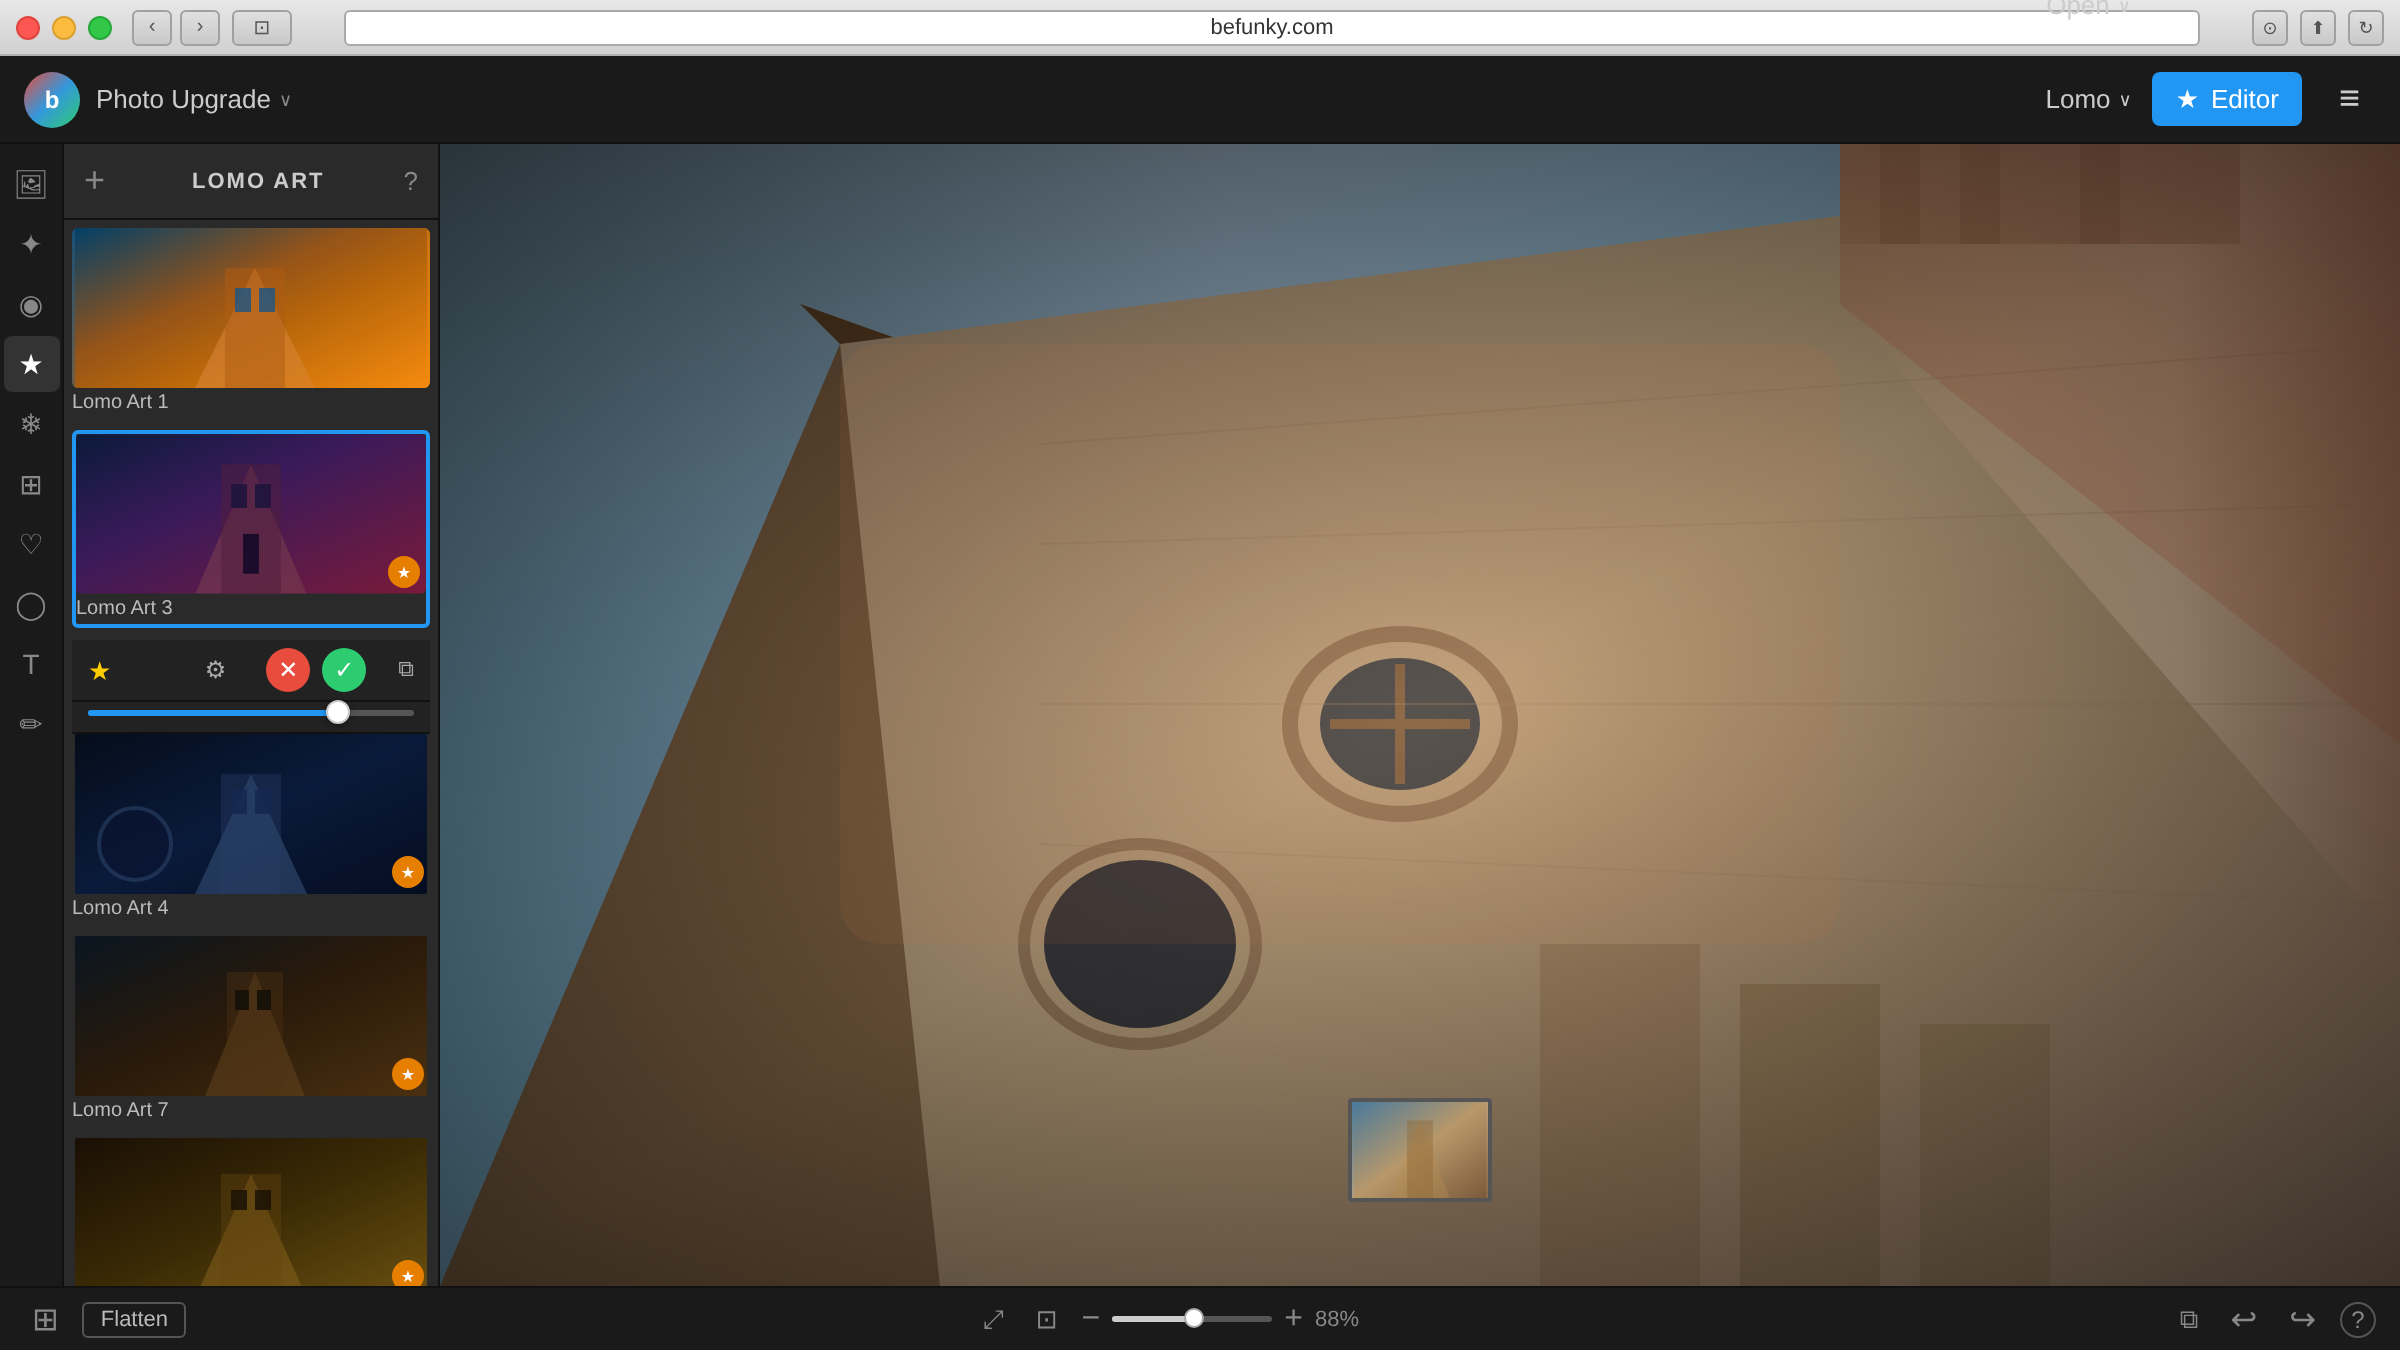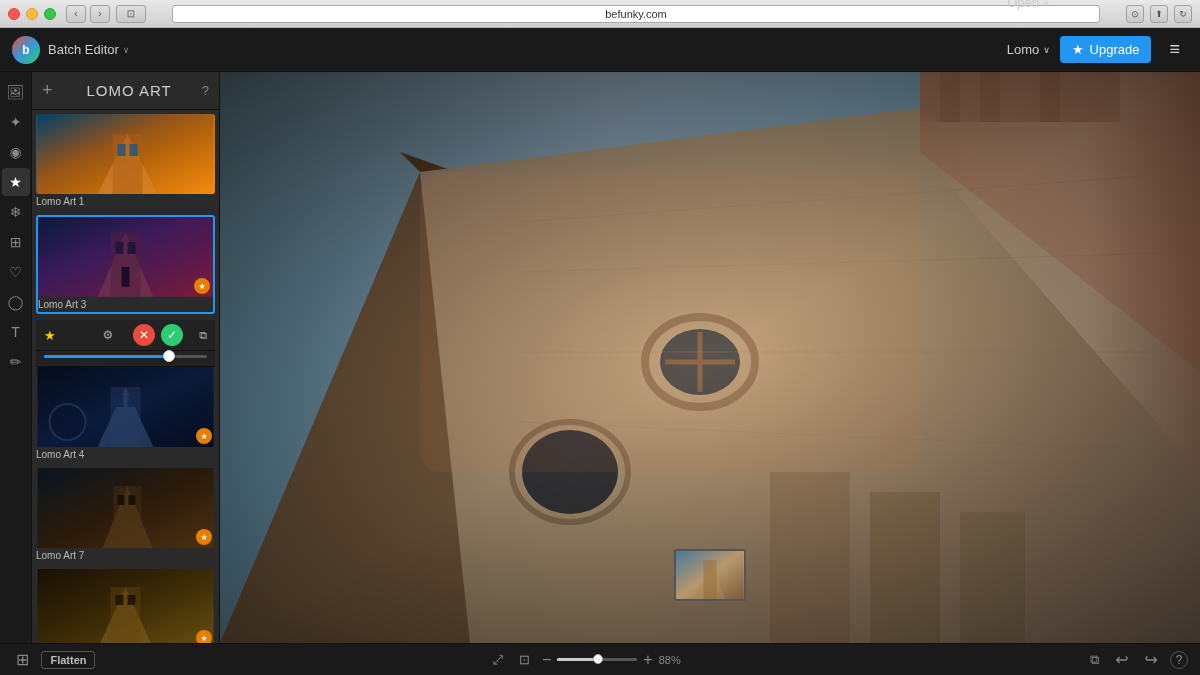--- a/index.html
+++ b/index.html
@@ -70,21 +70,21 @@
       flex-direction: column;
       overflow: hidden;
     }
     .filter-panel-header {
       display: flex;
       align-items: center;
       justify-content: space-between;
       padding: 8px 10px;
       border-bottom: 1px solid #111;
     }
-    .filter-panel-title { color: #ccc; font-size: 15px; font-weight: 400; letter-spacing: 1px; text-transform: uppercase; }
+    .filter-panel-title { color: #ccc; font-size: 11px; font-weight: 700; letter-spacing: 1px; text-transform: uppercase; }
     .filter-panel-info { color: #888; font-size: 13px; cursor: pointer; }
     .filter-list { overflow-y: auto; flex: 1; padding: 4px; }
     .filter-item { margin-bottom: 6px; cursor: pointer; }
     .filter-thumb { width: 176px; height: 80px; border-radius: 3px; overflow: hidden; position: relative; }
     .filter-name { color: #bbb; font-size: 10px; padding: 2px 0; }
     .filter-premium { position: absolute; bottom: 3px; right: 3px; width: 16px; height: 16px; background: #e67e00; border-radius: 50%; display: flex; align-items: center; justify-content: center; font-size: 8px; color: white; }
     .filter-selected { border: 2px solid #2196f3; border-radius: 3px; }
 
     
     .adjustment-row {
@@ -109,21 +109,21 @@
     .bottom-toolbar {
       height: 32px;
       background: #1a1a1a;
       display: flex;
       align-items: center;
       padding: 0 12px;
       border-top: 1px solid #111;
       gap: 8px;
     }
     .toolbar-btn { color: #888; font-size: 16px; cursor: pointer; padding: 2px 4px; }
-    .flatten-btn { color: #bbb; font-size: 11px; border: 1px solid #555; padding: 2px 8px; border-radius: 3px; cursor: pointer; font-weight: bold; }
+    .flatten-btn { color: #bbb; font-size: 11px; border: 1px solid #555; padding: 2px 8px; border-radius: 3px; cursor: pointer; }
     .toolbar-spacer { flex: 1; }
     .zoom-controls { display: flex; align-items: center; gap: 6px; }
     .zoom-btn { color: #888; font-size: 16px; cursor: pointer; }
     .zoom-slider-track { width: 80px; height: 3px; background: #555; border-radius: 2px; position: relative; }
     .zoom-slider-fill { height: 3px; background: #ccc; width: 47%; border-radius: 2px; }
     .zoom-slider-thumb { width: 10px; height: 10px; background: #fff; border-radius: 50%; position: absolute; top: -4px; left: 45%; border: 1px solid #aaa; }
     .zoom-pct { color: #888; font-size: 11px; min-width: 34px; }
     .toolbar-right { display: flex; gap: 8px; align-items: center; }
 
     
@@ -165,40 +165,40 @@
     <div class="browser-icon">⬆</div>
     <div class="browser-icon">↻</div>
   </div>
 </div>
 
 <div class="app-header">
   <div class="app-logo">
     <span>b</span>
   </div>
   <div class="app-title">
-    <span>Batch Editor</span>
+    <span>Photo Upgrade</span>
     <span class="chevron">∨</span>
   </div>
   <div class="header-spacer"></div>
   <div class="header-nav">
     <div class="header-btn">
       <span>Open</span>
       <span class="chevron">∨</span>
     </div>
     <div class="header-btn">
       <span>Lomo</span>
       <span class="chevron">∨</span>
     </div>
     <div class="header-btn">
       <span>Lomo</span>
     </div>
   </div>
   <div class="upgrade-btn">
     <span>★</span>
-    <span>Upgrade</span>
+    <span>Editor</span>
   </div>
   <div class="menu-btn">≡</div>
 </div>
 
 <div class="main-layout">
 
   <div class="sidebar-icons">
     <div class="sidebar-icon-btn">
       <span>🖼</span>
     </div>

